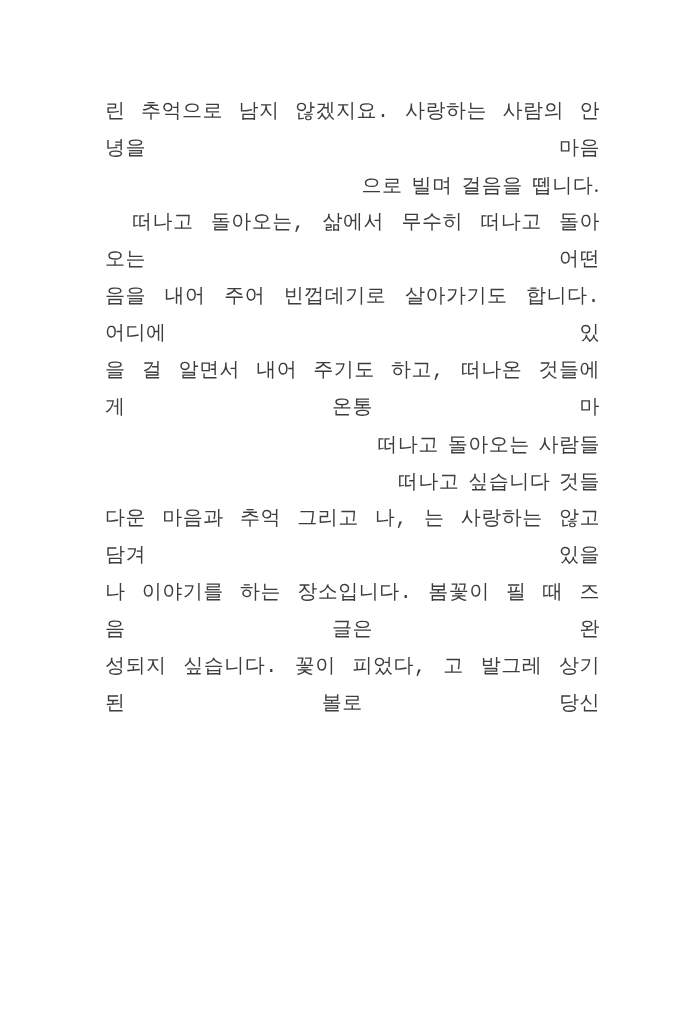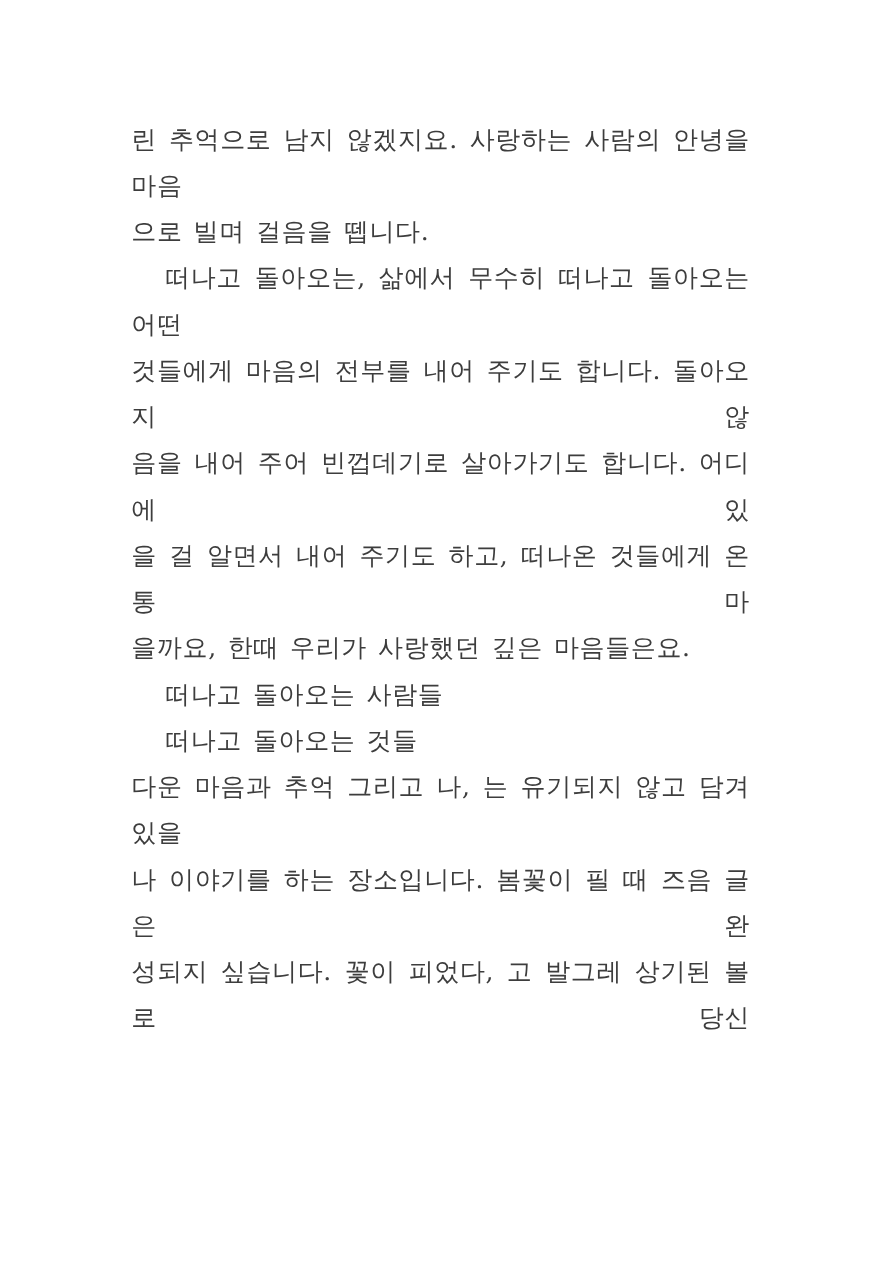--- a/index.html
+++ b/index.html
@@ -20,53 +20,52 @@
     padding: 93px 97px 0 105px;
     background: #ffffff;
   }
   .textblock {
     width: 495px;
     color: #3d3d3d;
   }
   .line {
     font-size: 20px;
     line-height: 37px;
-    text-align: left;
+    text-align: right;
     letter-spacing: 0.5px;
     word-spacing: 2px;
     white-space: nowrap;
   }
   .just {
     white-space: normal;
     text-align: justify;
     text-align-last: justify;
+    font-family: Liberation Mono, monospace;
   }
   .indent {
     padding-left: 27px;
   }
   .indent.just {
     padding-left: 0;
     text-indent: 27px;
   }
   .gap {
     margin-top: 0;
   }
 </style>
 </head>
 <body>
 
 <div class="page">
   <div class="textblock">
     <div class="line just">린 추억으로 남지 않겠지요. 사랑하는 사람의 안녕을 마음</div>
     <div class="line">으로 빌며 걸음을 뗍니다.</div>
     <div class="line just indent gap">떠나고 돌아오는, 삶에서 무수히 떠나고 돌아오는 어떤</div>
-    <div class="line just">것들에게 마음의 전부를 내어 주기도 합니다. 돌아오지 않</div>
     <div class="line just">음을 내어 주어 빈껍데기로 살아가기도 합니다. 어디에 있</div>
     <div class="line just">을 걸 알면서 내어 주기도 하고, 떠나온 것들에게 온통 마</div>
-    <div class="line">을까요, 한때 우리가 사랑했던 깊은 마음들은요.</div>
     <div class="line indent">떠나고 돌아오는 사람들</div>
-    <div class="line indent">떠나고 돌아오는 것들</div>
-    <div class="line just">다운 마음과 추억 그리고 나, 는 유기되지 않고 담겨 있을</div>
+    <div class="line indent">떠나고 싶습니다 것들</div>
+    <div class="line just">다운 마음과 추억 그리고 나, 는 사랑하는 않고 담겨 있을</div>
     <div class="line just">나 이야기를 하는 장소입니다. 봄꽃이 필 때 즈음 글은 완</div>
     <div class="line just">성되지 싶습니다. 꽃이 피었다, 고 발그레 상기된 볼로 당신</div>
 
   </div>
 </div>
 
 </body></html>

